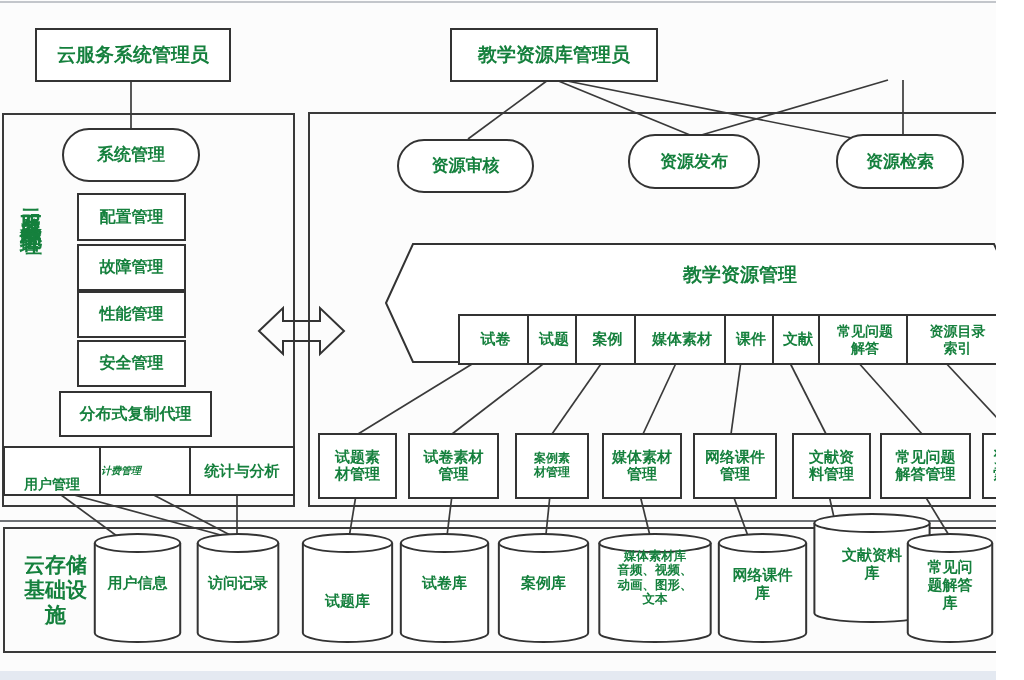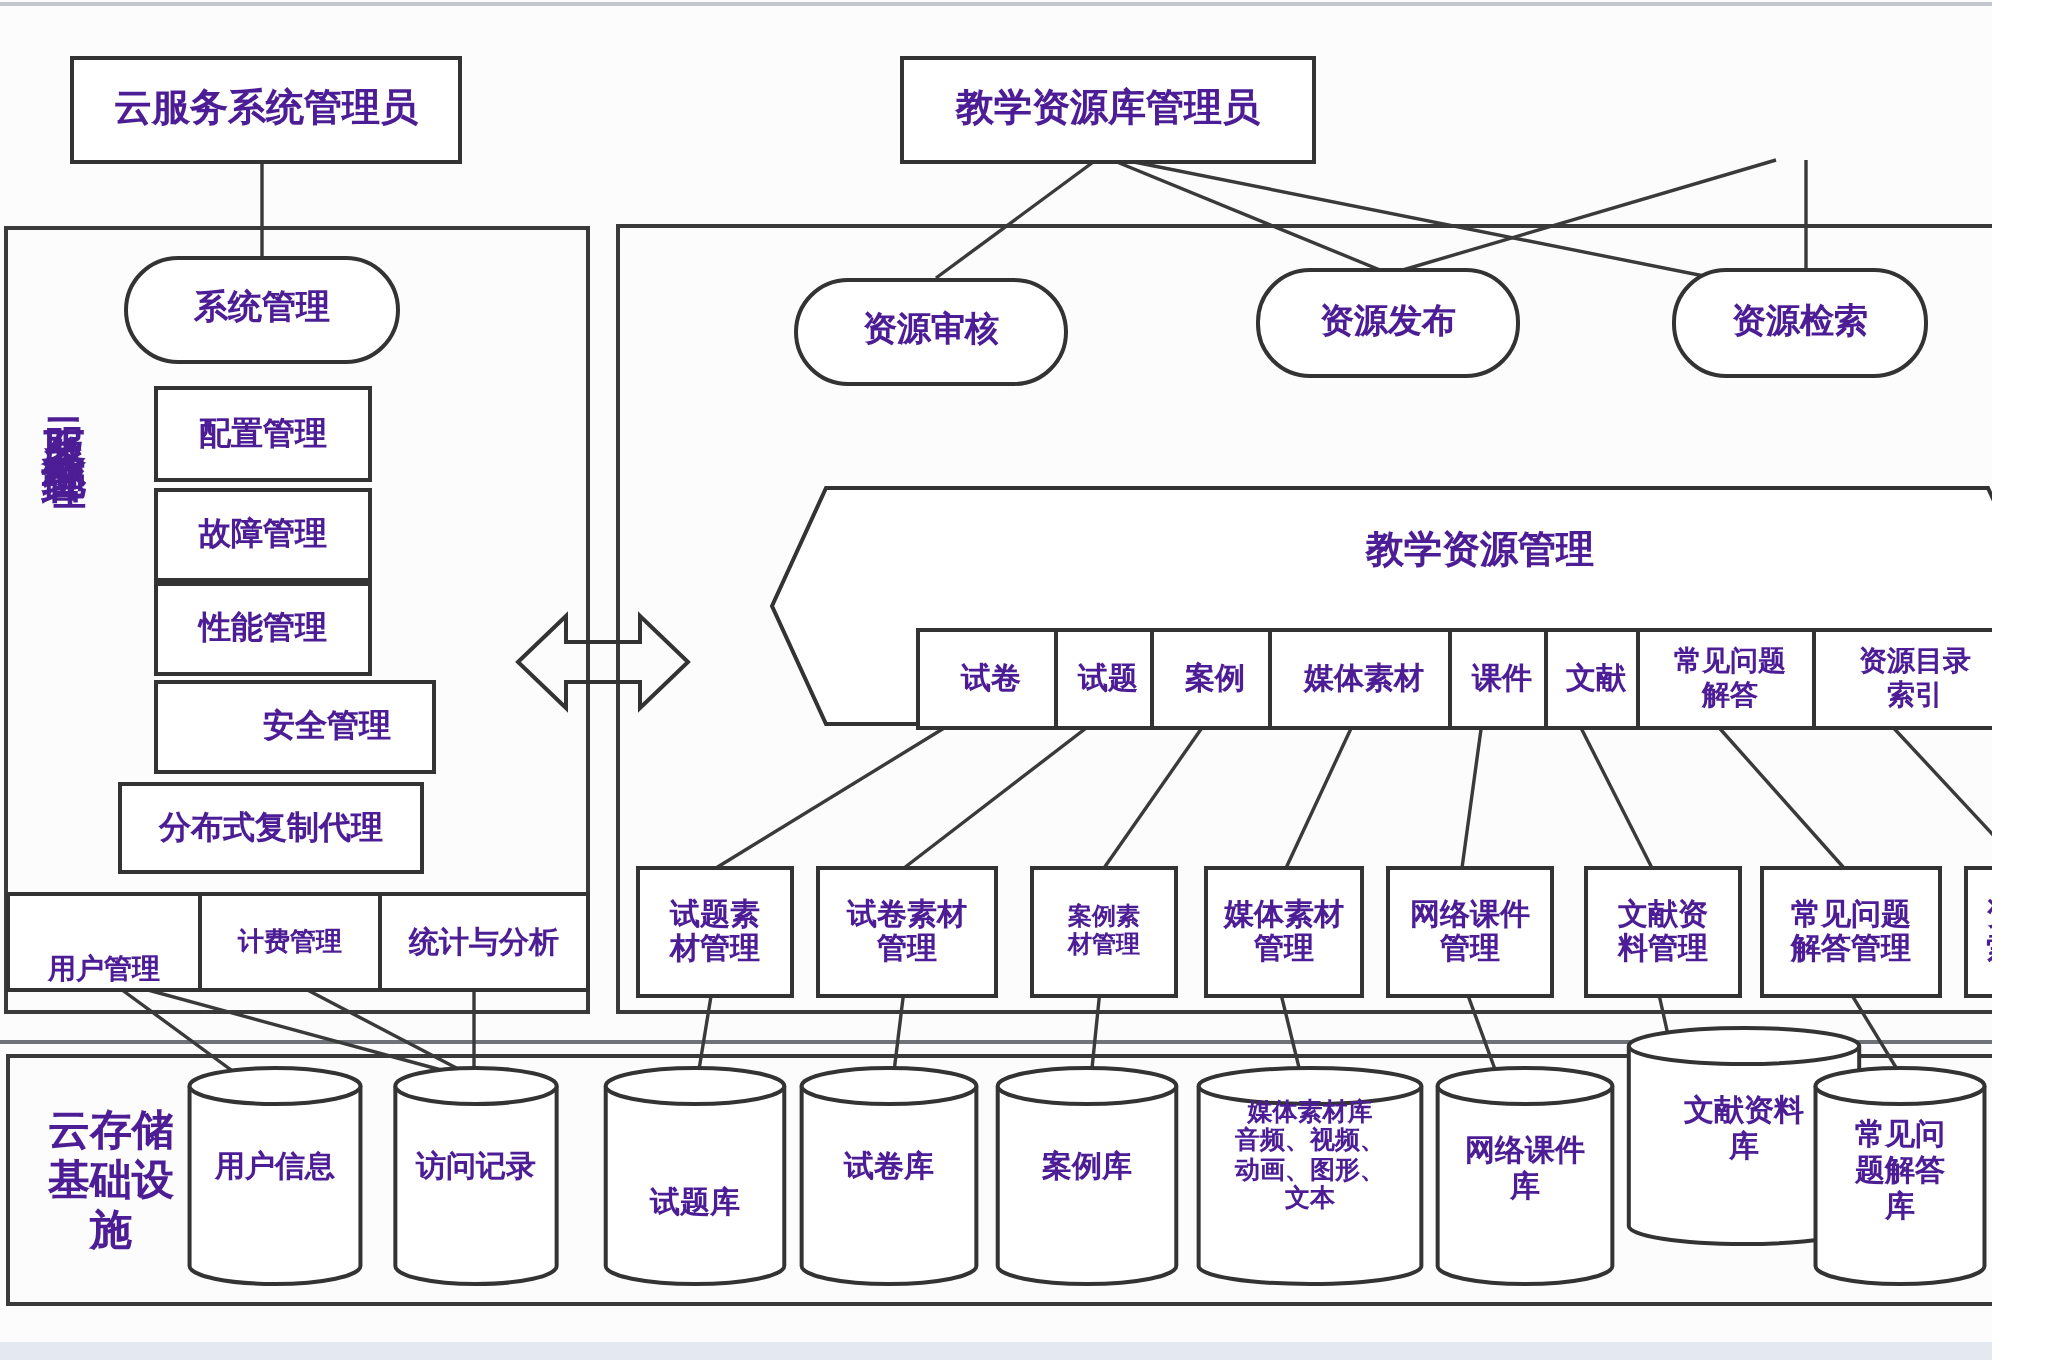--- a/index.html
+++ b/index.html
@@ -1,18 +1,18 @@
 <!DOCTYPE html>
 <html><head>
 <meta charset="utf-8">
 <style>
   html,body{margin:0;padding:0;}
   body{font-family:"DejaVu Sans","Liberation Sans",sans-serif;background:#ffffff;}
   #canvas{position:relative;width:996px;height:680px;background:#fcfcfc;overflow:hidden;
-          color:#4c1d95;font-weight:bold;}
+          color:#15803d;font-weight:bold;}
   .abs{position:absolute;}
   .box{position:absolute;border:2px solid #333;background:#fff;display:flex;
        align-items:center;justify-content:center;text-align:center;line-height:1.15;}
   .stadium{border-radius:27px;}
   .panel{position:absolute;border:2px solid #3a3a3a;background:transparent;}
   .hline{position:absolute;background:#8a8d91;height:2px;}
   svg.layer{position:absolute;left:0;top:0;pointer-events:none;}
   .vtext{position:absolute;writing-mode:vertical-rl;text-orientation:upright;
          letter-spacing:4px;font-size:22px;font-weight:bold;}
   .mlabel{position:absolute;text-align:center;font-weight:bold;}
@@ -102,32 +102,32 @@
 
   <div class="box" style="left:77px;top:193px;width:105px;height:44px;font-size:16px;">
       <span>配置管理</span>
     </div>
   <div class="box" style="left:77px;top:244px;width:105px;height:43px;font-size:16px;">
       <span>故障管理</span>
     </div>
   <div class="box" style="left:77px;top:291px;width:105px;height:43px;font-size:16px;">
       <span>性能管理</span>
     </div>
-  <div class="box" style="left:77px;top:340px;width:105px;height:43px;font-size:16px;padding-left:32px;">
+  <div class="box" style="left:77px;top:340px;width:105px;height:43px;font-size:16px;">
       <span>安全管理</span>
     </div>
   <div class="box" style="left:59px;top:391px;width:149px;height:42px;font-size:16px;">
       <span>分布式复制代理</span>
     </div>
 
   <div class="abs" style="left:3px;top:446px;width:288px;height:46px;border:2px solid #333;background:#fff;display:flex;">
     <div style="width:94px;display:flex;align-items:flex-end;justify-content:center;font-size:14px;">
         <span>用户管理</span>
       </div>
-    <div style="width:88px;border-left:2px solid #333;display:flex;align-items:center;justify-content:center;font-size:13px;">
+    <div style="width:88px;border-left:2px solid #333;display:flex;align-items:center;justify-content:flex-start;font-size:10px;font-style:italic;">
         <span>计费管理</span>
       </div>
     <div style="flex:1;border-left:2px solid #333;display:flex;align-items:center;justify-content:center;font-size:15px;">
         <span>统计与分析</span>
       </div>
   </div>
 
   <div class="mlabel" style="left:440px;top:262px;width:600px;font-size:19px;">教学资源管理</div>
 
   <div class="box" style="left:458px;top:314px;width:71px;height:47px;font-size:15px;">

